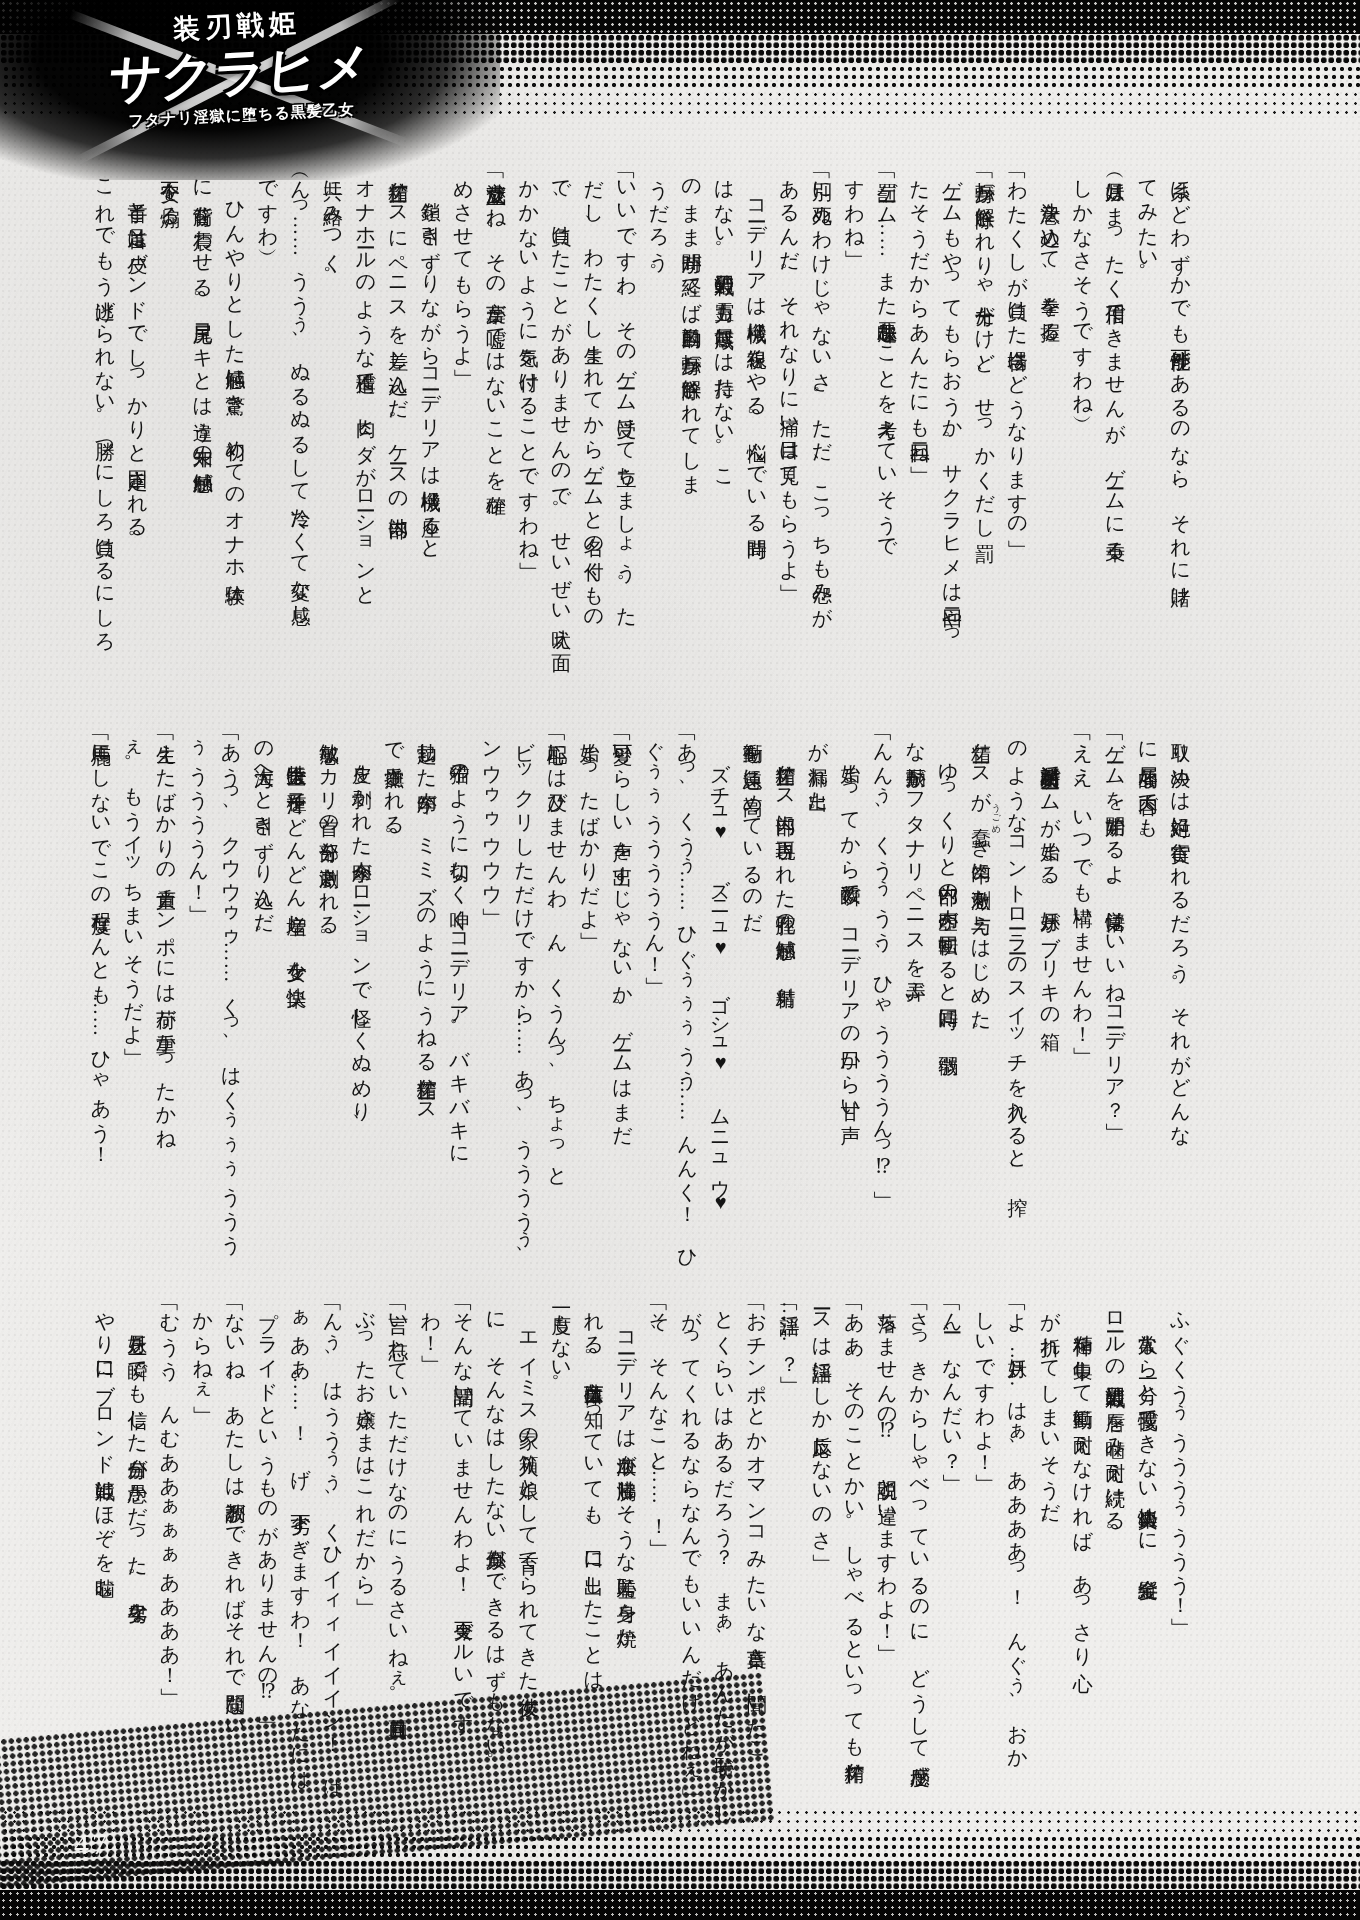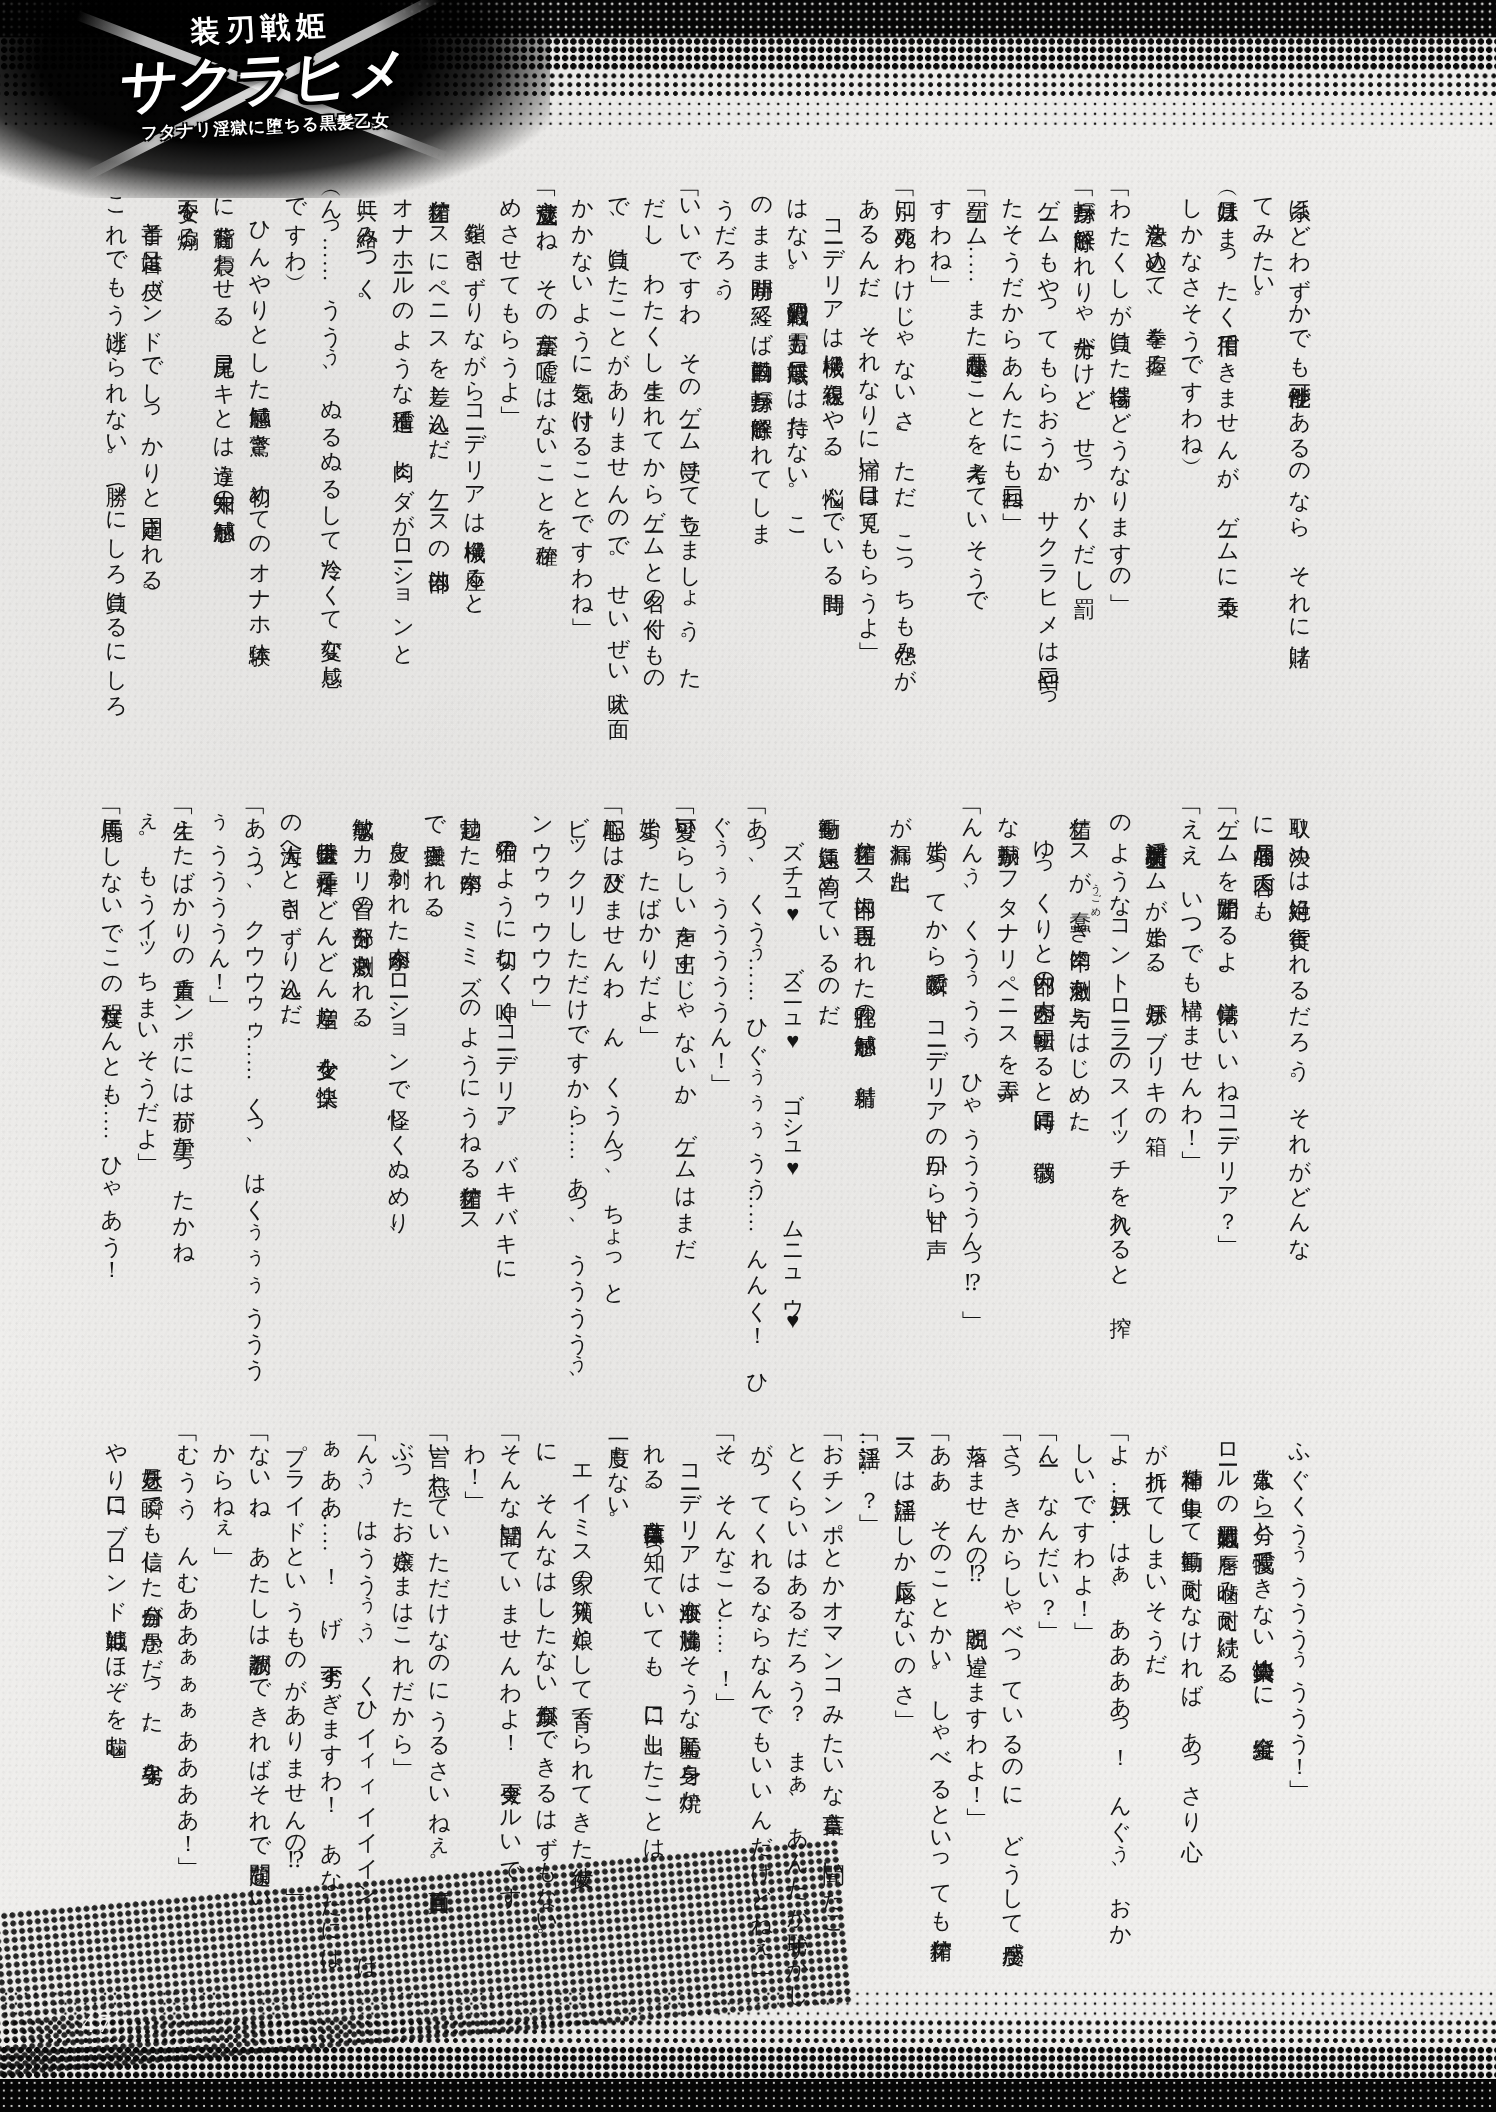--- a/index.html
+++ b/index.html
@@ -55,21 +55,21 @@
     writing-mode:vertical-rl;-webkit-writing-mode:vertical-rl;
     font-size:20px;line-height:32.6px;letter-spacing:1px;color:#141414;z-index:2;}
   .band p{margin:0;padding:0;white-space:nowrap;}
   .band p.indent{text-indent:21px;}
   #band-0{top:166px;}
   #band-1{top:728px;}
   #band-2{top:1298px;}
   ruby{ruby-align:center;}
   rt{font-size:9px;letter-spacing:0;}
 
-  .page-number{position:absolute;left:74px;top:1827px;font-size:24px;color:#f3f2f0;
+  .page-number{position:absolute;left:74px;top:1827px;font-size:30px;color:#f3f2f0;
     letter-spacing:3px;z-index:6;}
 </style>
 </head>
 <body>
 
 <div class="page">
   <div class="paper-texture"></div>
   <div class="paper-streak"></div>
 
   <div class="ht ht-t1"></div>

